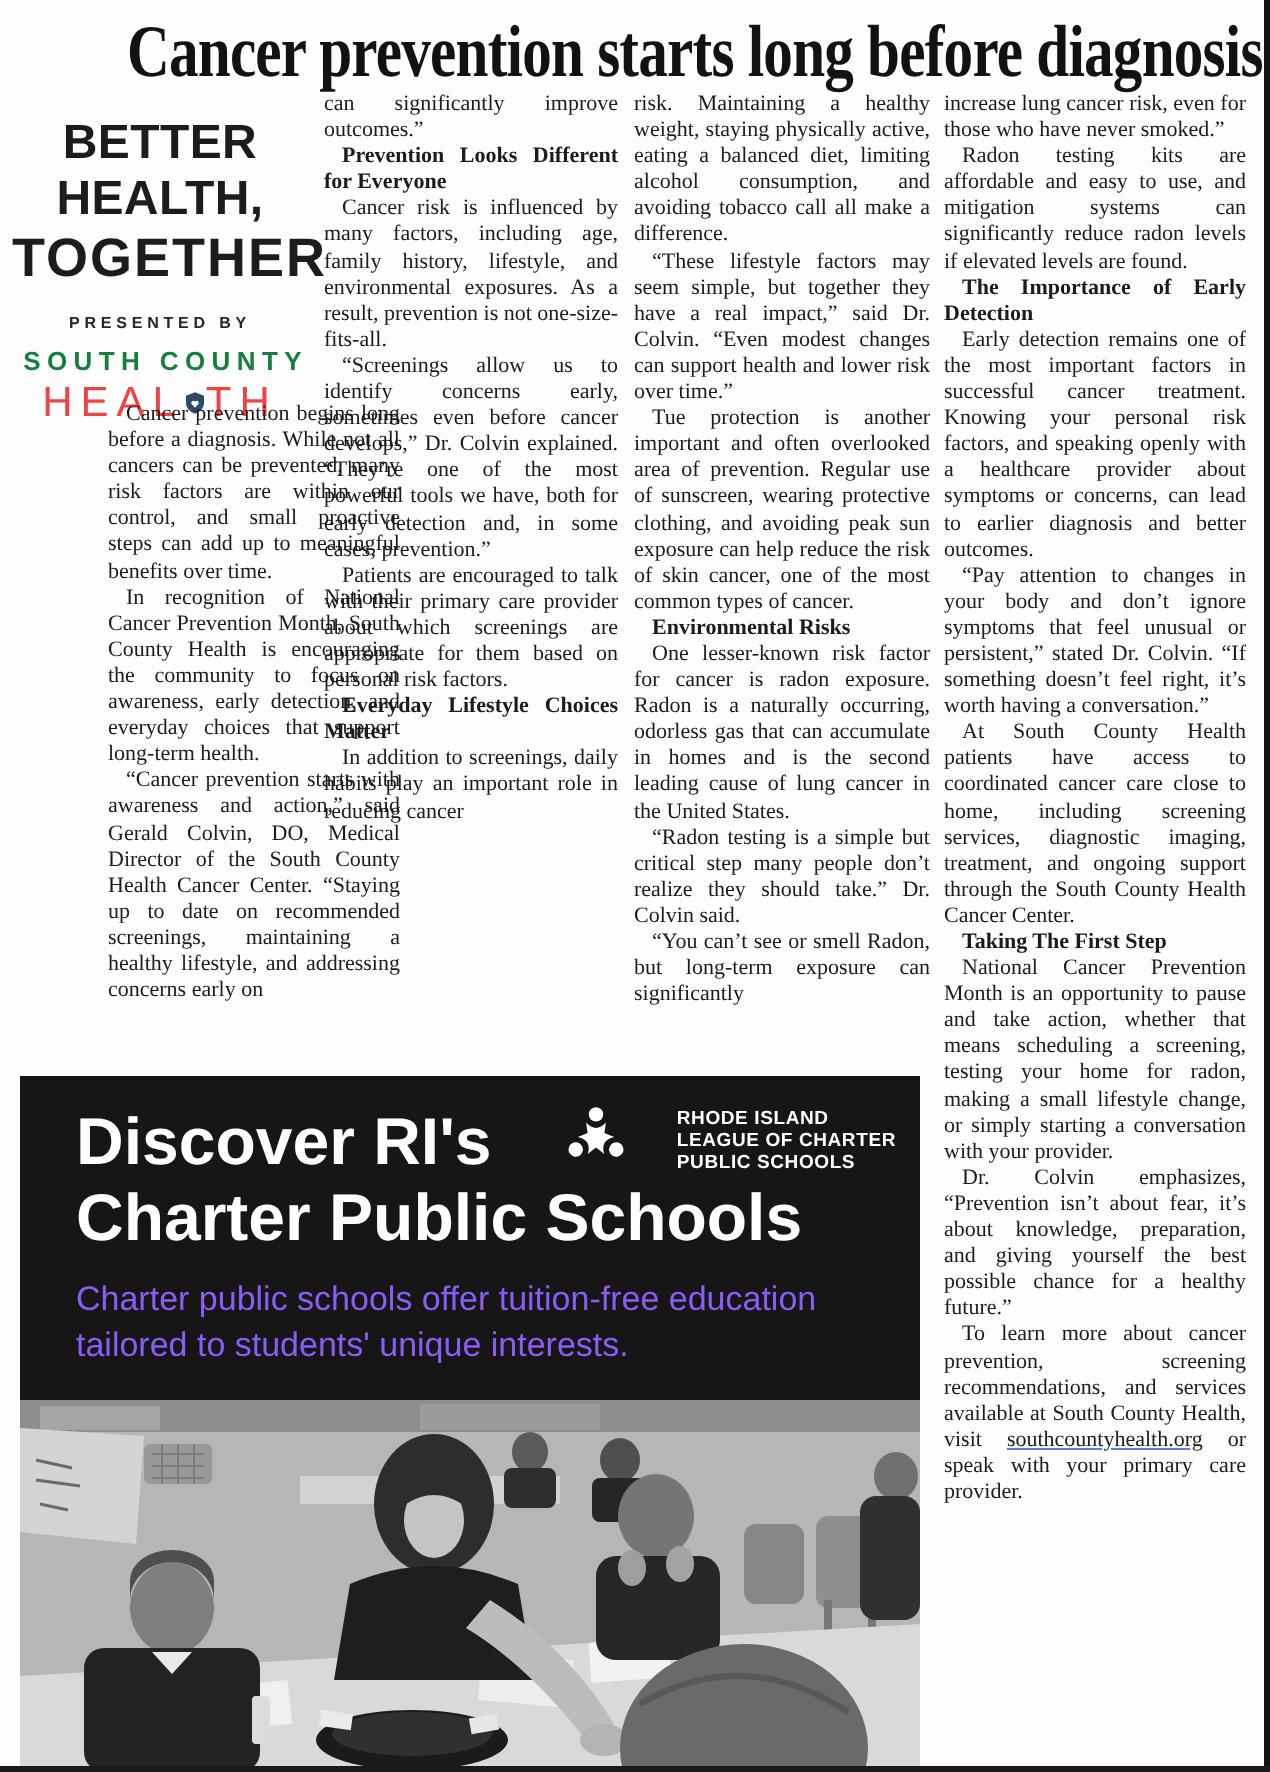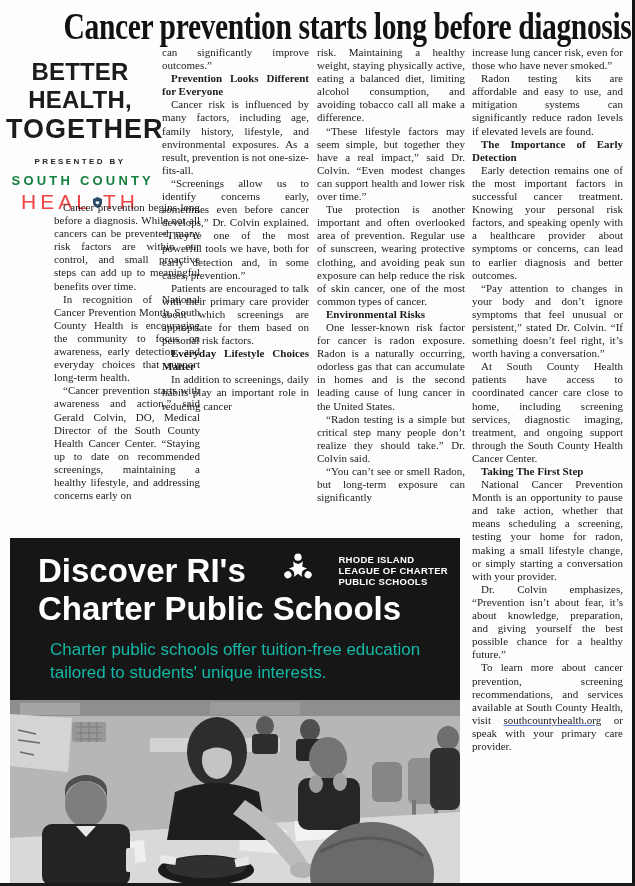--- a/index.html
+++ b/index.html
@@ -50,22 +50,22 @@
 
   
   .ad {
     position:absolute; left:10px; top:538px; width:450px; height:348px;
     background:#161616; font-family:"Liberation Sans", sans-serif; color:#ffffff;padding-left:22px;
   }
   .ad-title {
     position:absolute; left:28px; top:14px; font-size:33px; font-weight:bold; line-height:38px;
   }
   .ad-sub {
-    position:absolute; left:40px; top:100px; width:404px;
-    font-size:17px; line-height:23px; color:#14b8a6;
+    position:absolute; left:28px; top:100px; width:404px;
+    font-size:17px; line-height:23px; color:#8b5cf6;
   }
   .league {
     position:absolute; right:12px; top:12px; display:flex; align-items:center; gap:22px;
   }
   .league-text {
     font-size:9.5px; font-weight:bold; line-height:11px; letter-spacing:0.3px; text-align:left;
   }
   .ad-photo { position:absolute; left:0; bottom:0; width:450px; height:186px; display:block; }
 </style>
 </head>

